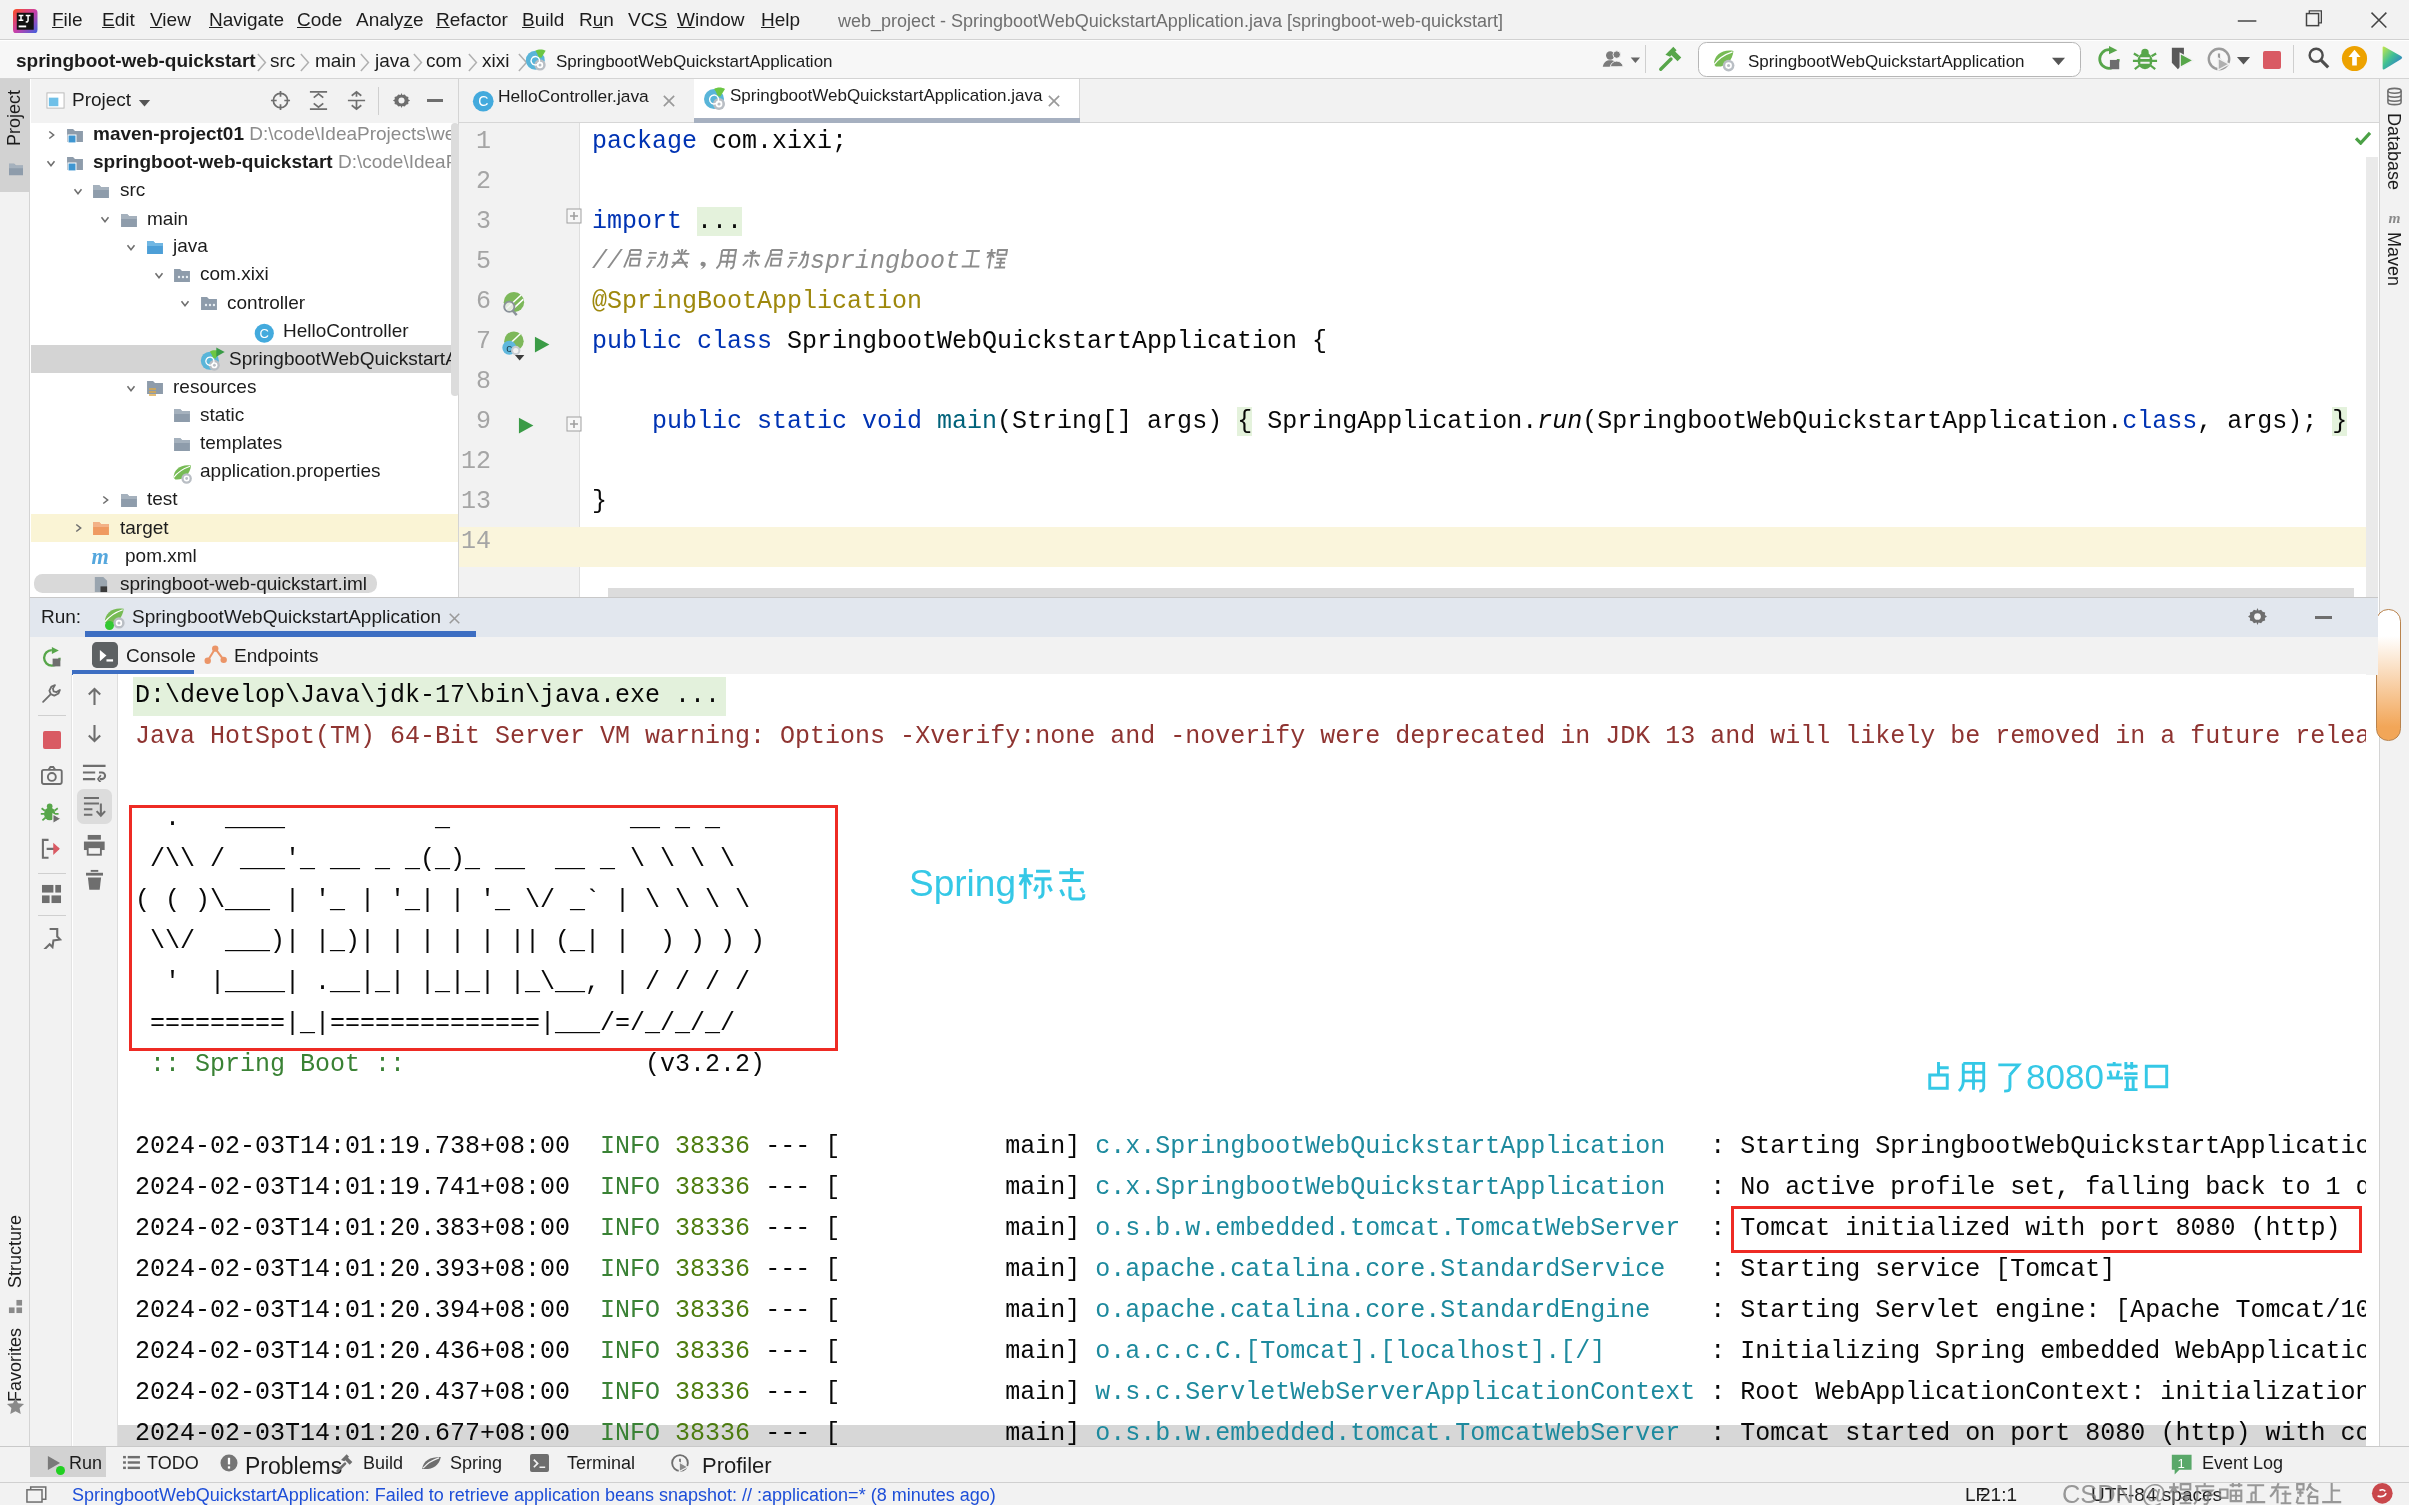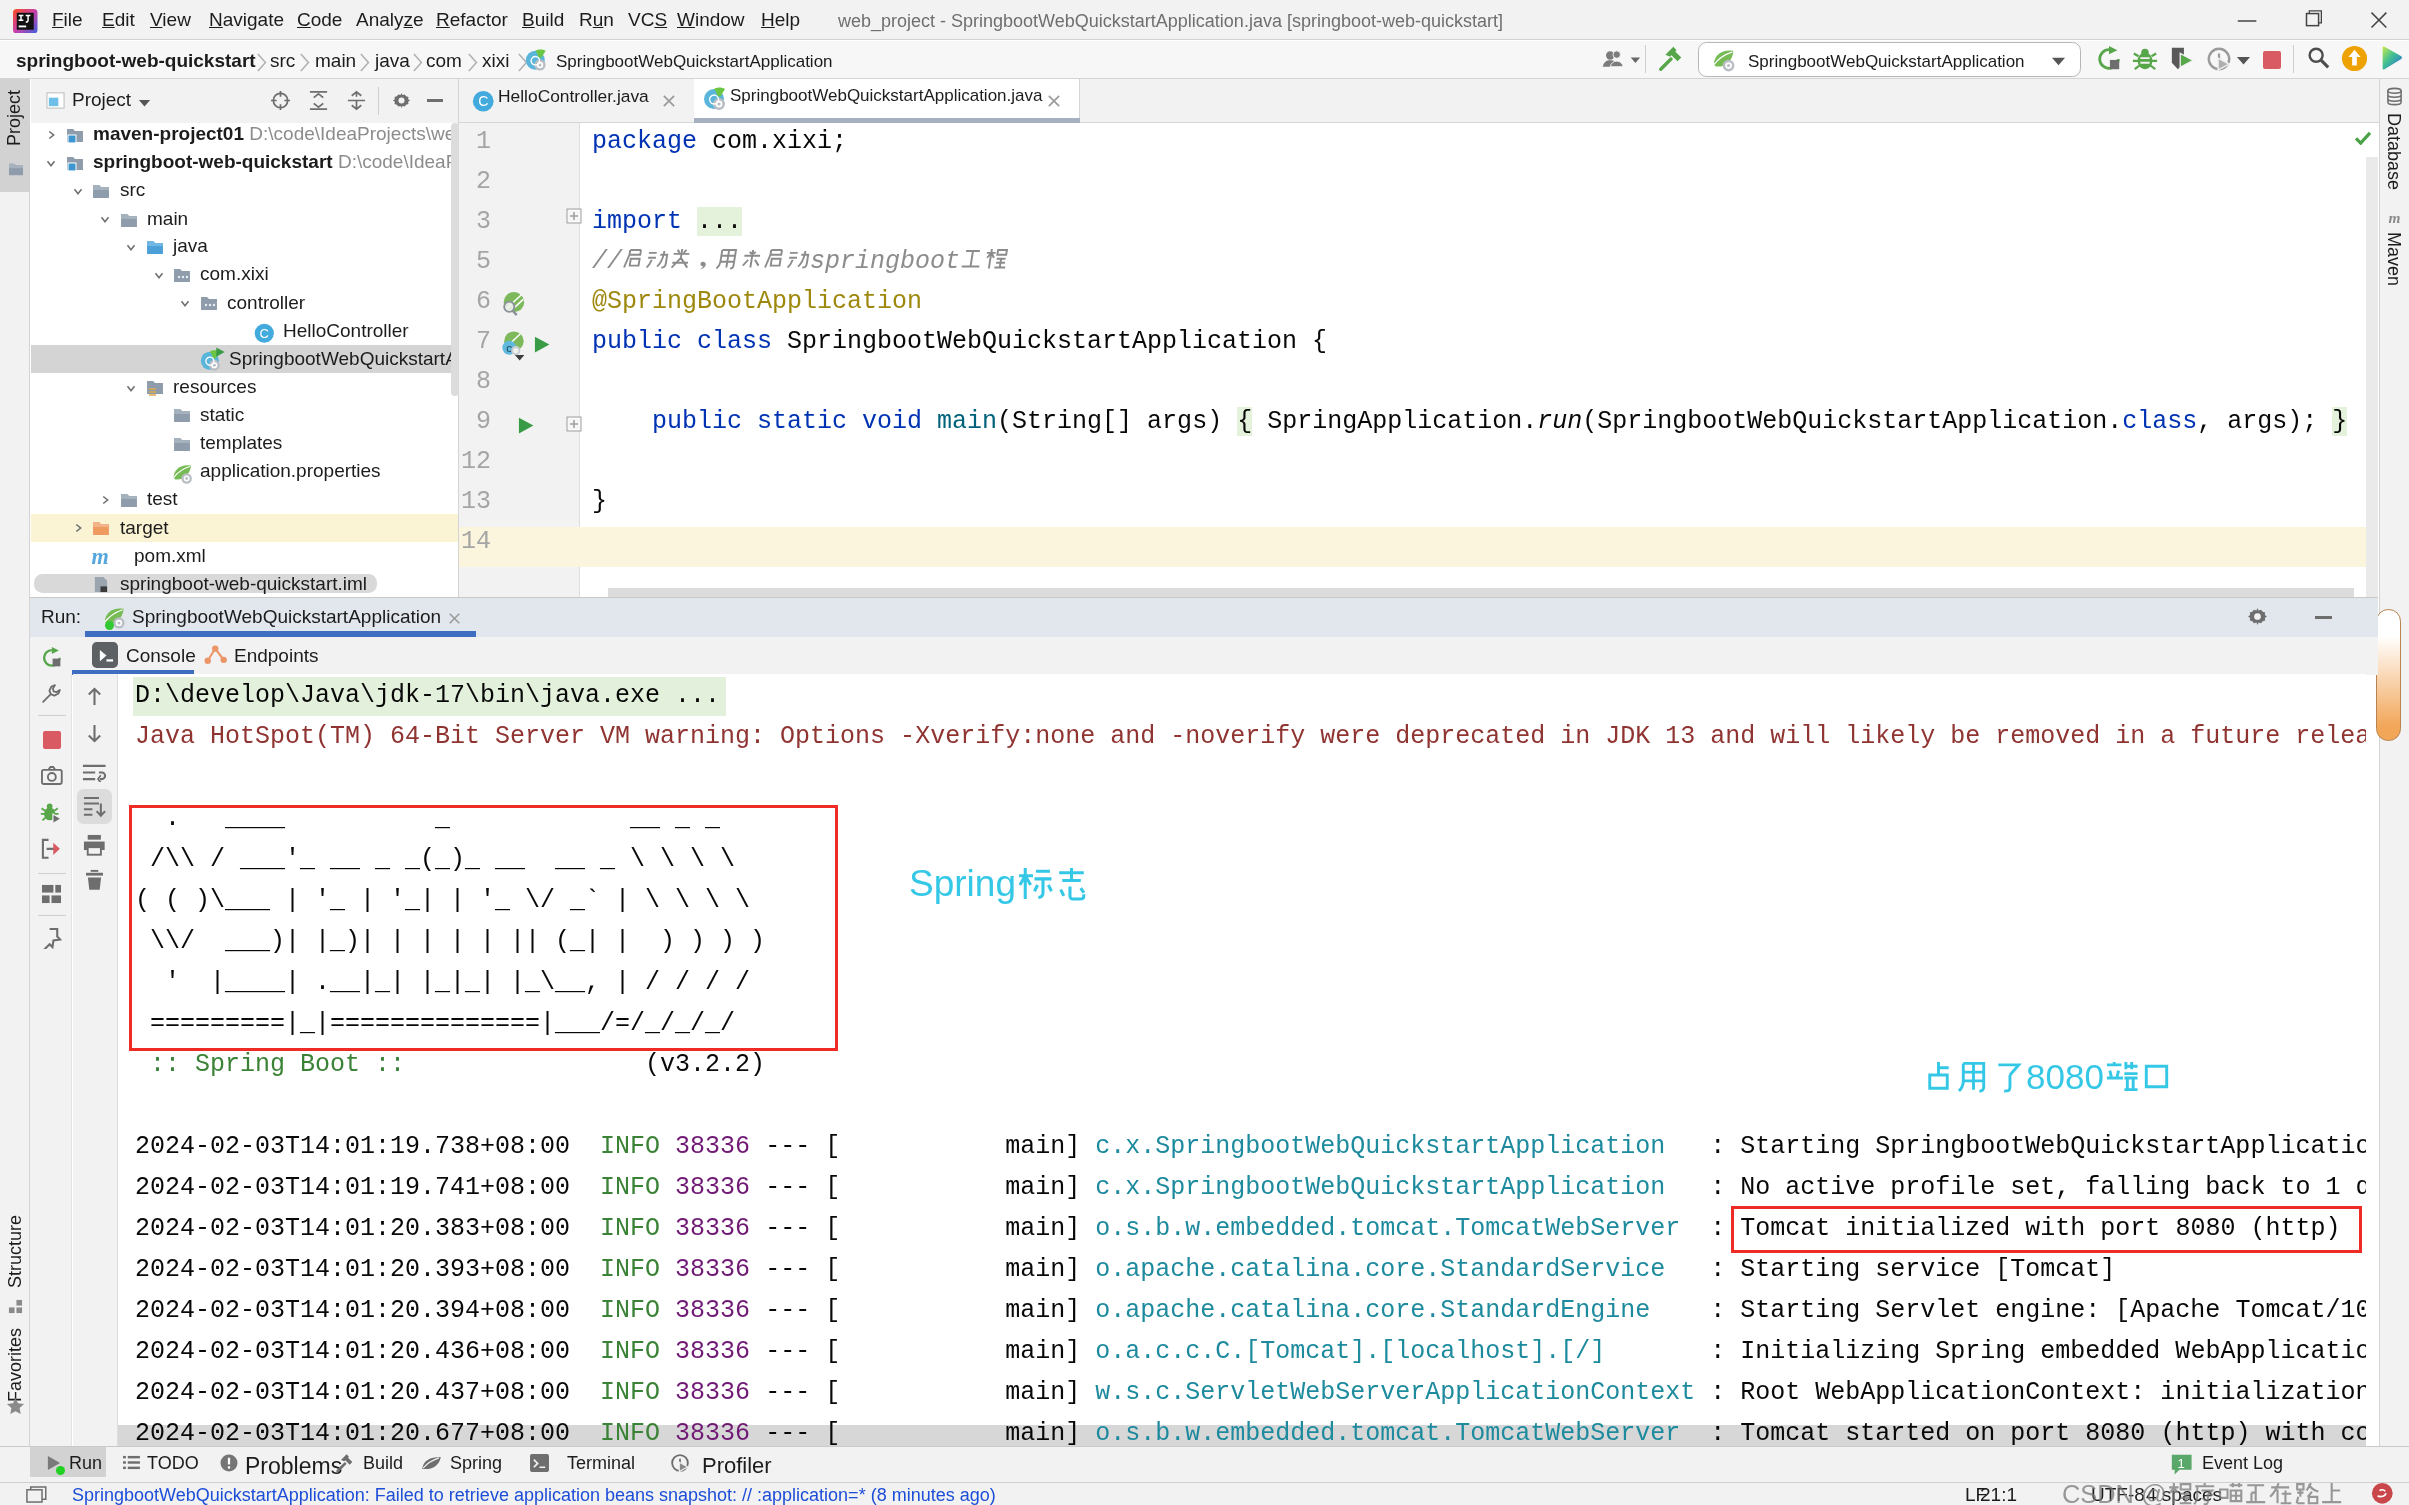--- a/index.html
+++ b/index.html
@@ -1,21 +1,21 @@
 <!DOCTYPE html>
 <html style="font-size:15px"><head><meta charset="utf-8"><style>
 *{margin:0;padding:0;box-sizing:border-box}
 html,body{width:2410px;height:1506px;overflow:hidden;background:#fff;font-family:"Liberation Sans",sans-serif;color:#1c1c1c}
 .abs{position:absolute}
 .mono{font-family:"Liberation Mono",monospace}
 svg.ic{display:block}
 .cjk{display:inline-block;vertical-align:-2.8px}
 .c svg{transform:skewX(-9deg)}
 .k{color:#0033b3}.a{color:#9e880d}.c{color:#8c8c8c;font-style:italic}.fn{color:#00627a}.it{font-style:italic}.gb{background:#e4f2dc}
-.g{color:#3a8235}.m{color:#701a75}.t{color:#1d8a9e}.warn{color:#8f3431}
+.g{color:#3a8235}.m{color:#4d7c0f}.t{color:#1d8a9e}.warn{color:#8f3431}
 </style></head>
 <body>
 <svg width="0" height="0" style="position:absolute">
 <defs>
 <symbol id="hz-qi" viewBox="0 0 24 24" fill="none" stroke="currentColor" stroke-width="2">
         <path d="M7 3h11M7 3v5h11V3M7 8 3.5 21M9 12h9v7H9z"></path>
       </symbol>
 <symbol id="hz-dong" viewBox="0 0 24 24" fill="none" stroke="currentColor" stroke-width="2">
         <path d="M2 6h8M2 11h8M6 13c-1 4-2 6-4 8M14 8h8M17.5 4c0 8-2 13-5 16M21 8v9c0 3-1 4-4 4"></path>
       </symbol>
@@ -432,21 +432,21 @@
 <svg class="abs ic" style="left:40px;top:398px" width="14" height="14" viewBox="0 0 15 15">
       <use href="#ic-chevR"></use>
     </svg>
     <svg class="abs ic" style="left:61px;top:397px" width="18" height="16" viewBox="0 0 19 17">
       <use href="#ic-foldero"></use>
     </svg>
     <div class="abs" style="left:89px;top:394px">target</div>
 <svg class="abs ic" style="left:57px;top:421px" width="24.5" height="24.5" viewBox="0 0 26 26">
       <use href="#ic-maven"></use>
     </svg>
-    <div class="abs" style="left:103px;top:422px">pom.xml</div>
+    <div class="abs" style="left:94px;top:422px">pom.xml</div>
 <svg class="abs ic" style="left:61px;top:453px" width="17" height="17" viewBox="0 0 18 18">
       <use href="#ic-iml"></use>
     </svg>
     <div class="abs" style="left:89px;top:450px">springboot-web-quickstart.iml</div>
 </div>
 <div class="abs" style="left:451px;top:123px;width:7.5px;height:273px;background:#dcdcdc;border-radius:3.8px"></div>
 
 <div class="abs" style="left:459px;top:79px;width:1920px;height:44px;background:#f2f2f2;border-bottom:0.9px solid #d6d6d6"></div>
 <svg class="abs ic" style="left:471px;top:89px" width="24.5" height="24.5" viewBox="0 0 26 26">
     <use href="#ic-class"></use>

